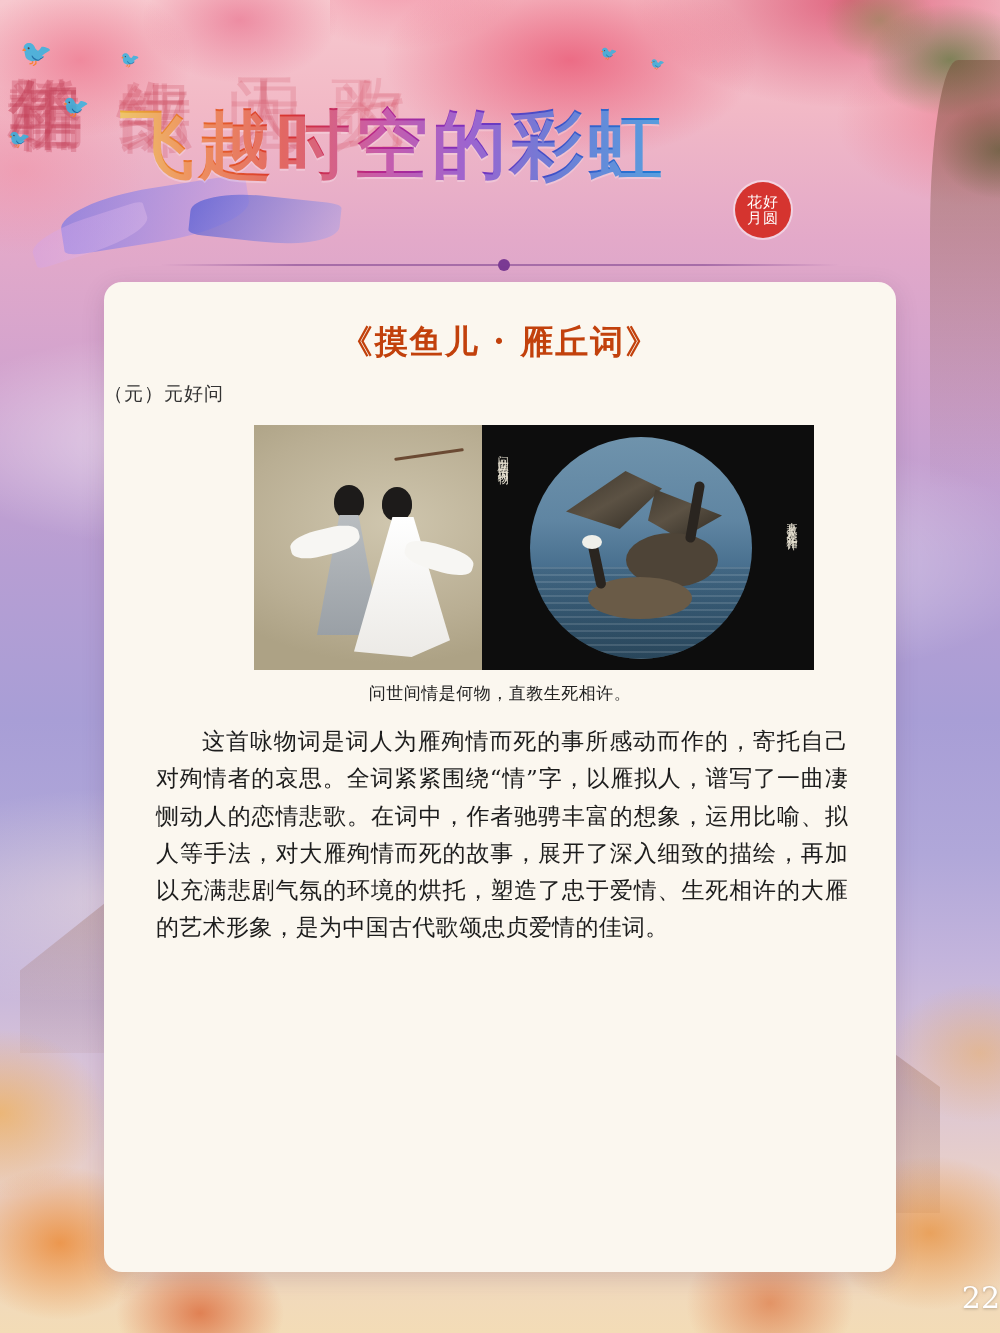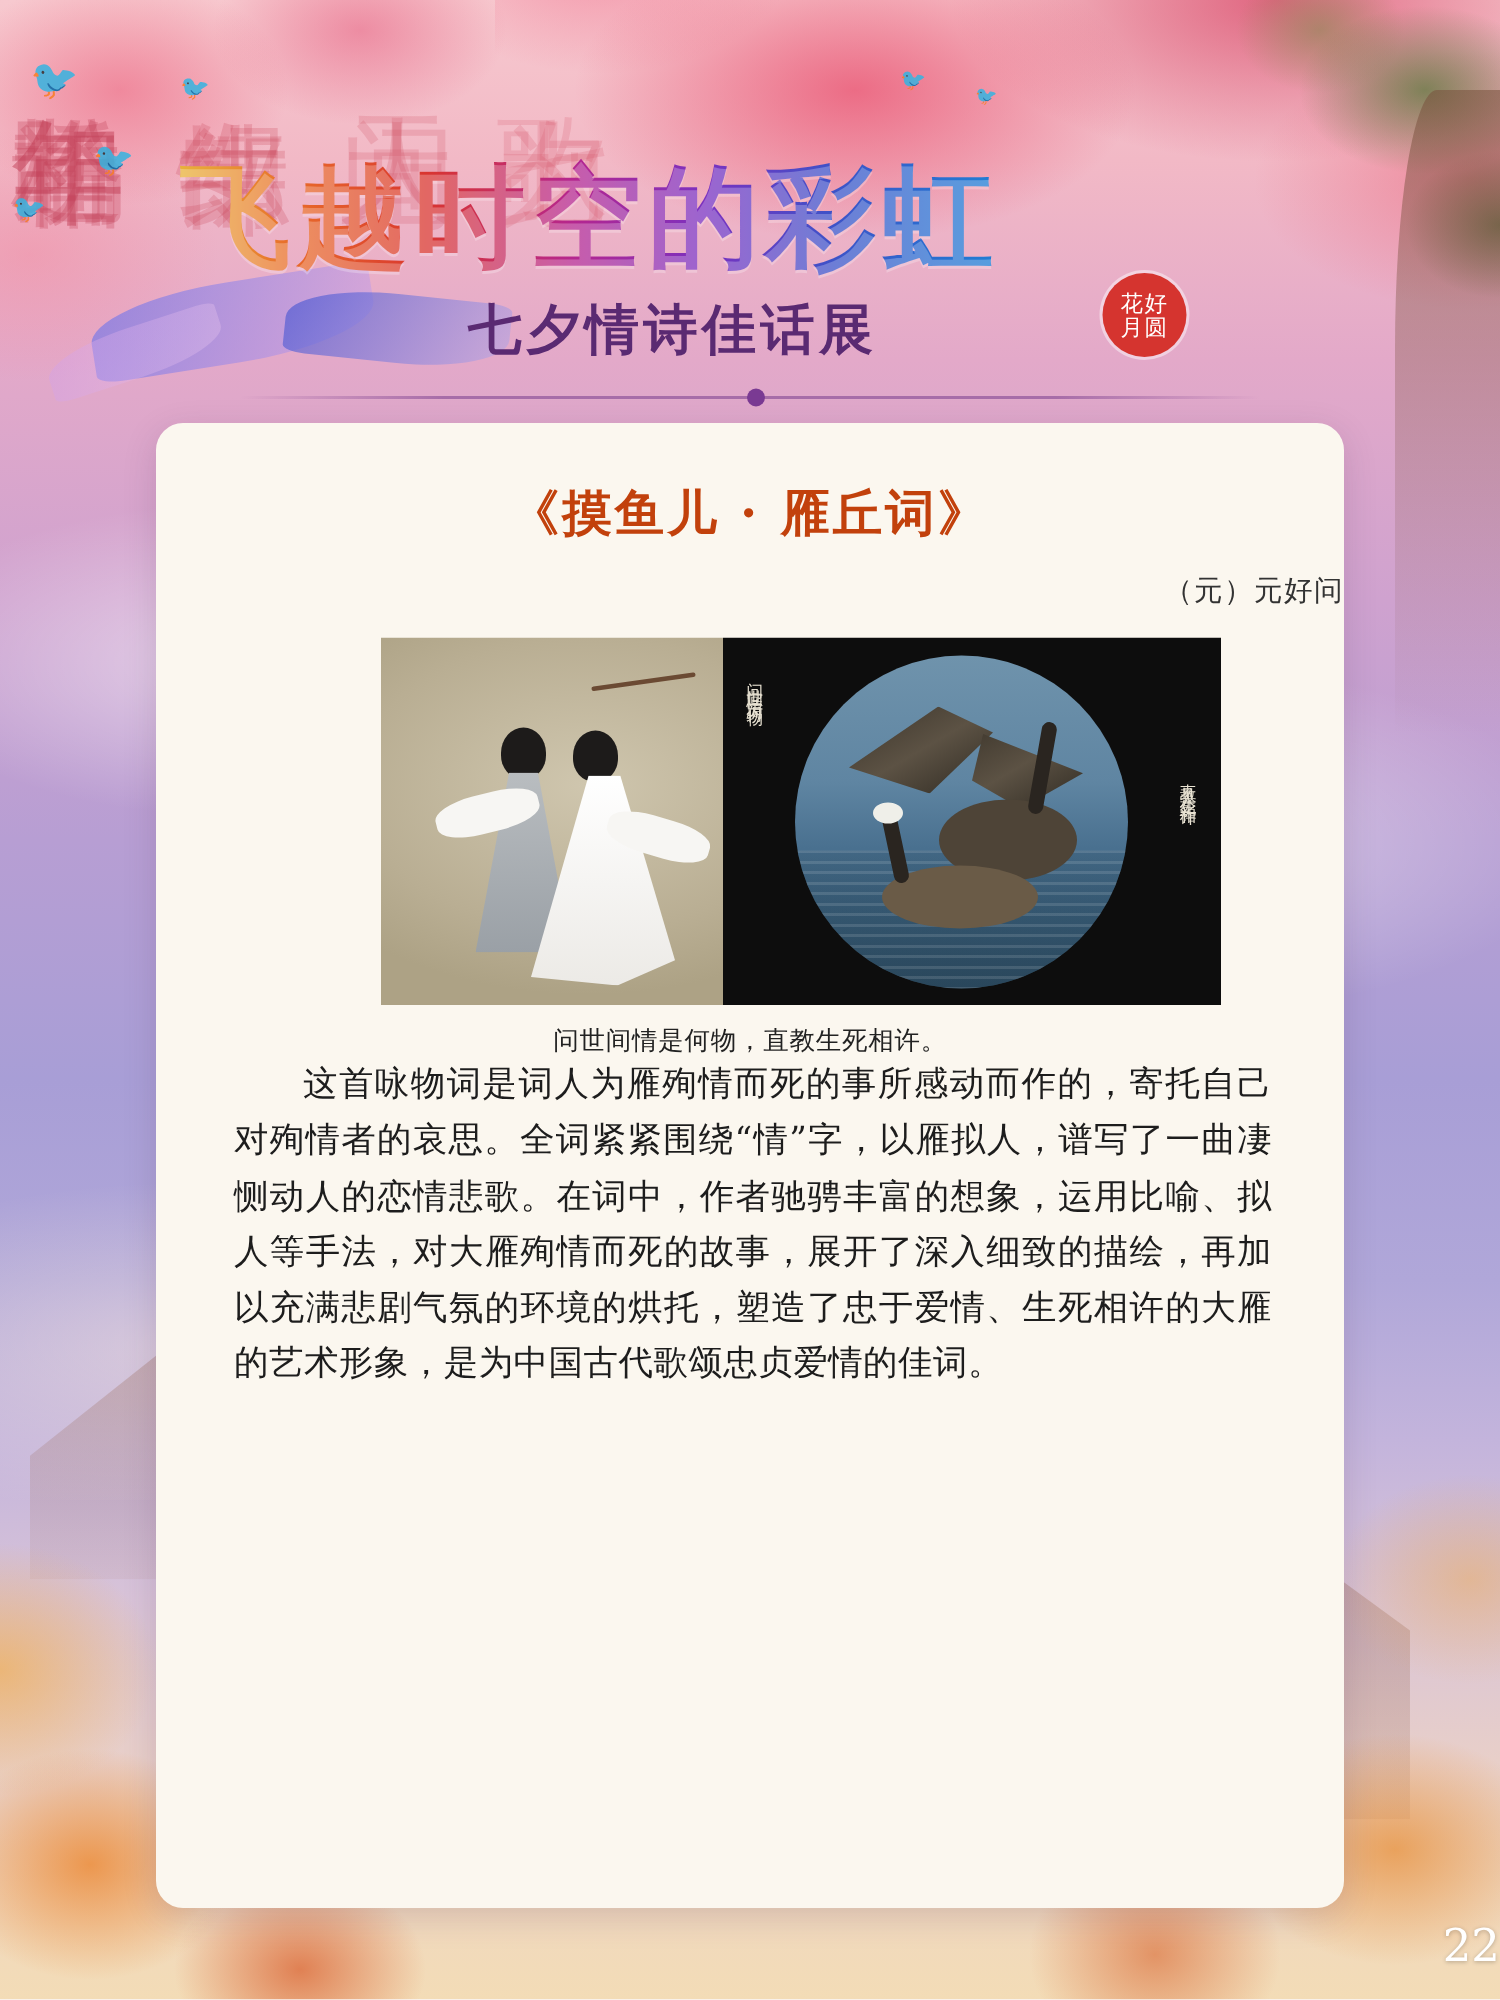--- a/index.html
+++ b/index.html
@@ -240,21 +240,21 @@
     margin: 38px 0 0 0;
     text-align: center;
     font-family: "DejaVu Serif", serif;
     font-size: 33px;
     font-weight: bold;
     color: #c2410c;
     letter-spacing: 2px;
   }
   .poem-author {
     margin: 16px 0 0 0;
-    text-align: right;
+    text-align: left;
     font-family: "DejaVu Serif", serif;
     font-size: 19px;
     color: #333;
     letter-spacing: 1px;
   }
   .poem-body {
     margin: 18px 52px 0 52px;
     font-family: "DejaVu Serif", serif;
     font-size: 23.5px;
     line-height: 1.62;
@@ -378,21 +378,21 @@
   
   .analysis-heading {
     margin: 40px 0 0 52px;
     font-family: "DejaVu Serif", serif;
     font-size: 26px;
     font-weight: bold;
     color: #111;
     letter-spacing: 1px;
   }
   .analysis-body {
-    margin: 0 48px 0 52px;
+    margin: 18px 48px 0 52px;
     font-family: "DejaVu Serif", serif;
     font-size: 23px;
     line-height: 1.62;
     color: #1d1d1d;
     text-align: justify;
     text-indent: 2em;
     letter-spacing: .3px;
   }
 
   
@@ -434,21 +434,20 @@
   <div class="bird" style="left:120px; top:52px; font-size:16px;">🐦</div>
   <div class="bird" style="left:600px; top:46px; font-size:14px; color:#5d1a26;">🐦</div>
   <div class="bird" style="left:650px; top:58px; font-size:12px; color:#5d1a26;">🐦</div>
 
   <div class="header">
     <div class="ribbon ribbon-a"></div>
     <div class="ribbon ribbon-c"></div>
     <div class="ribbon ribbon-b"></div>
 
     <div class="main-title">飞越时空的彩虹</div>
-    <div class="sub-title">七夕情诗佳话展</div>
 
     <div class="seal">
       <span>花好</span>
       <span>月圆</span>
     </div>
 
     <div class="divider"></div>
     <div class="divider-dot"></div>
   </div>
 

